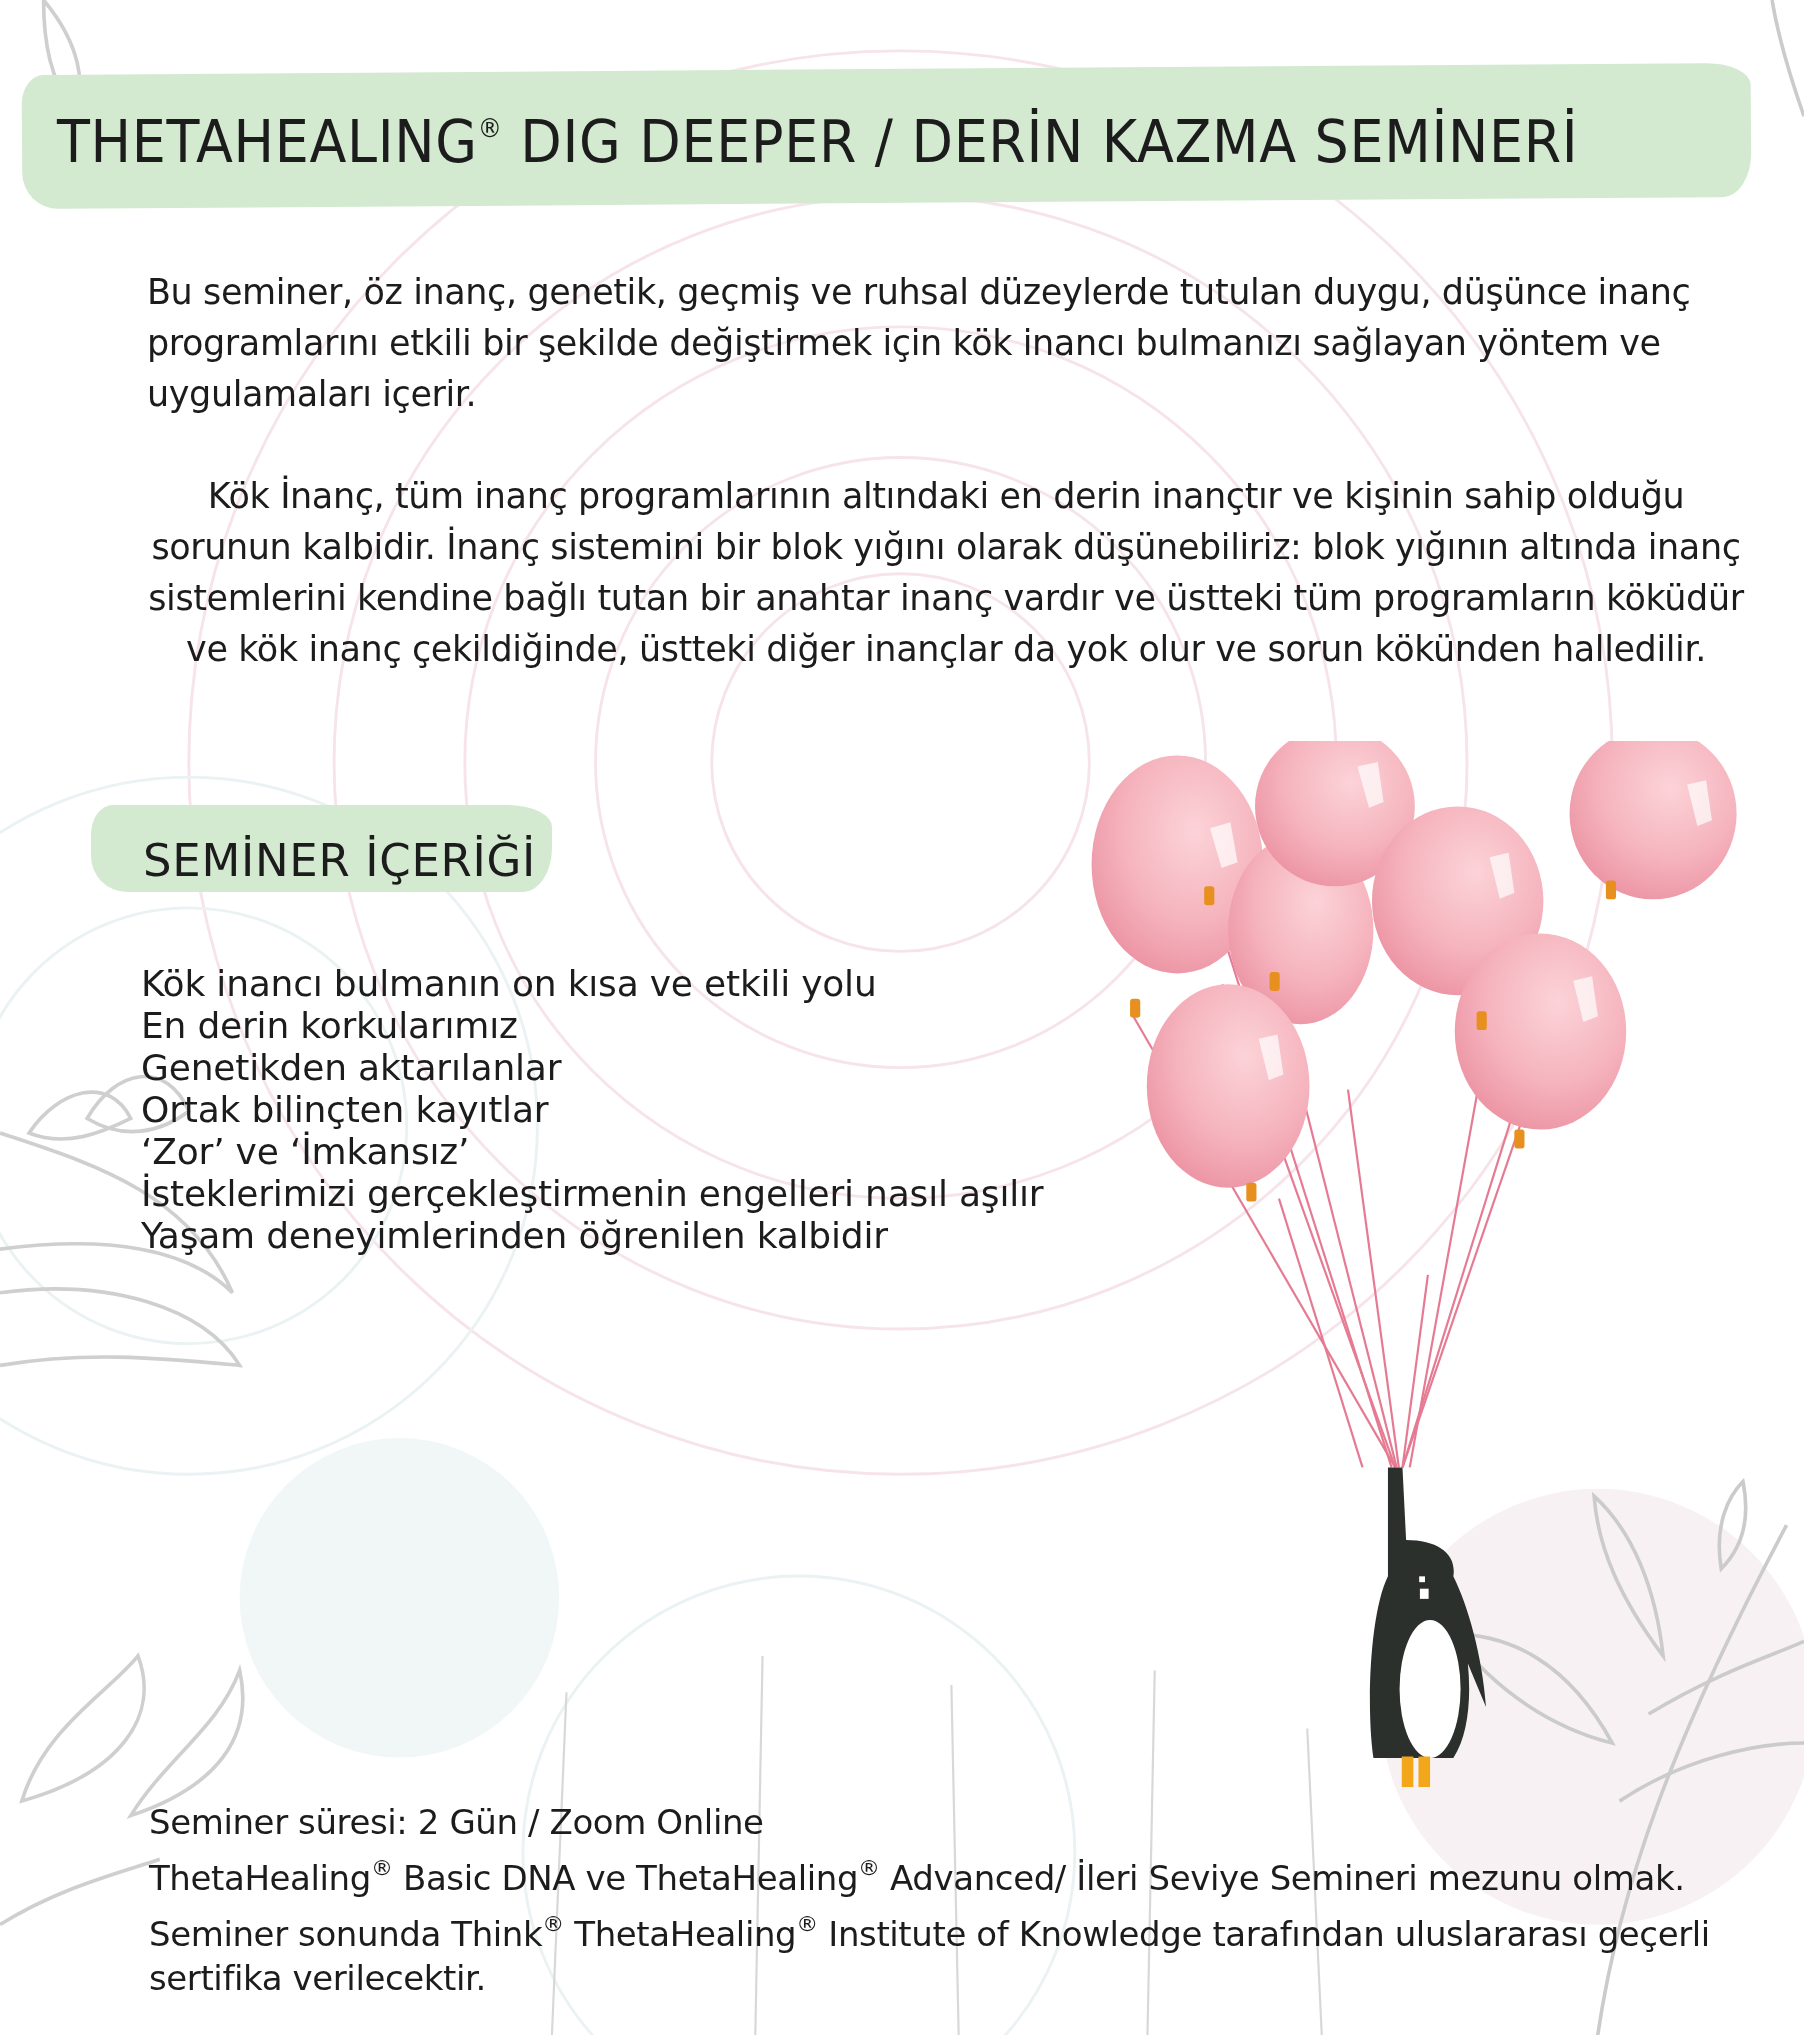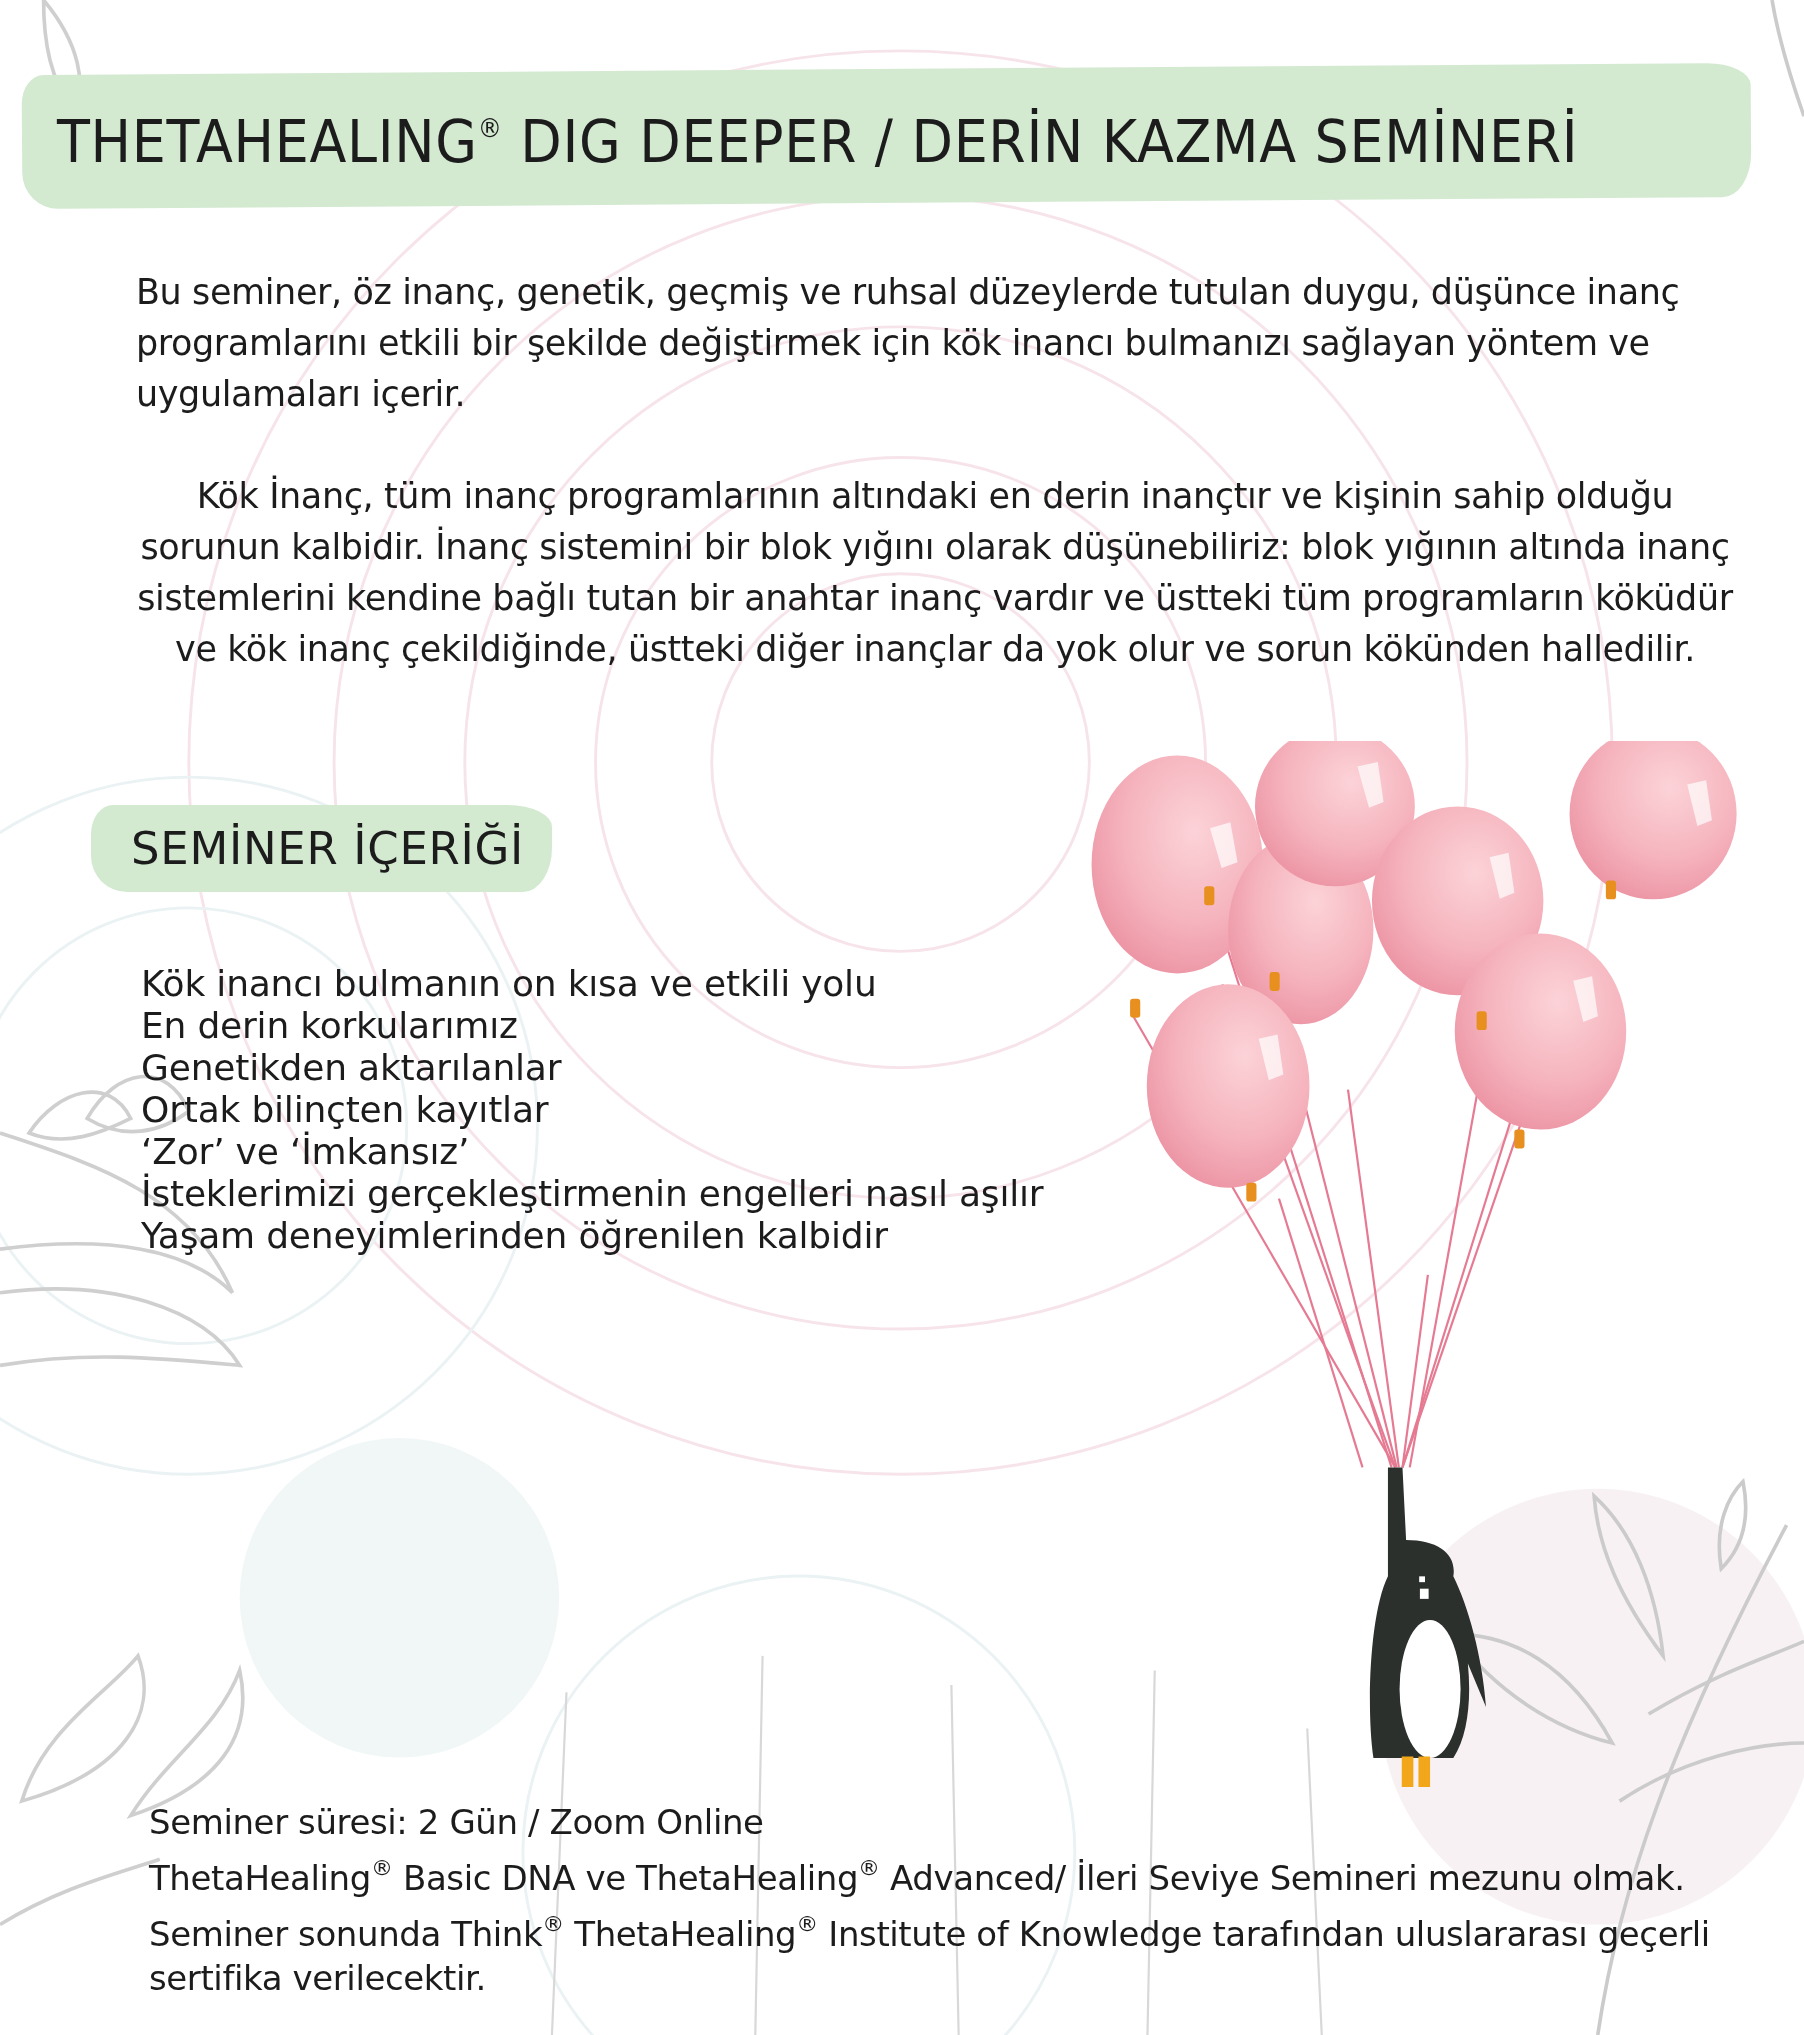--- a/index.html
+++ b/index.html
@@ -16,28 +16,28 @@
     }
     .title-brush { left: 22px; top: 69px; width: 1729px; height: 134px; transform: rotate(-0.4deg); }
     .title {
       position: absolute; left: 57px; top: 108px; width: 1729px;
       font-size: 58px; letter-spacing: 0.7px; font-weight: normal;
       white-space: nowrap; margin: 0;
       transform: scaleX(0.93); transform-origin: left center;
     }
     .title sup { font-size: 26px; vertical-align: 25px; }
     .para {
-      position: absolute; left: 136px; width: 1598px; margin: 0;
+      position: absolute; left: 147px; width: 1598px; margin: 0;
       font-size: 35px; line-height: 51px; letter-spacing: -0.4px;
     }
     .p1 { top: 267px; }
     .p2 { top: 471px; text-align: center; }
     .sec-brush { left: 91px; top: 805px; width: 461px; height: 87px; }
     .sec-title {
-      position: absolute; left: 131px; top: 822px; font-size: 45px; margin: 0;
+      position: absolute; left: 131px; top: 822px; font-size: 45px; margin: 12px;
       font-weight: normal; letter-spacing: 0.7px;
     }
     .list {
       position: absolute; left: 135px; top: 957px; margin: 6px; padding: 0; list-style: none;
       font-size: 36px; line-height: 42px; letter-spacing: -0.2px;
     }
     .footer {
       position: absolute; left: 149px; top: 1800px; width: 1642px;
       font-size: 34px; line-height: 45px; letter-spacing: -0.4px;
     }

